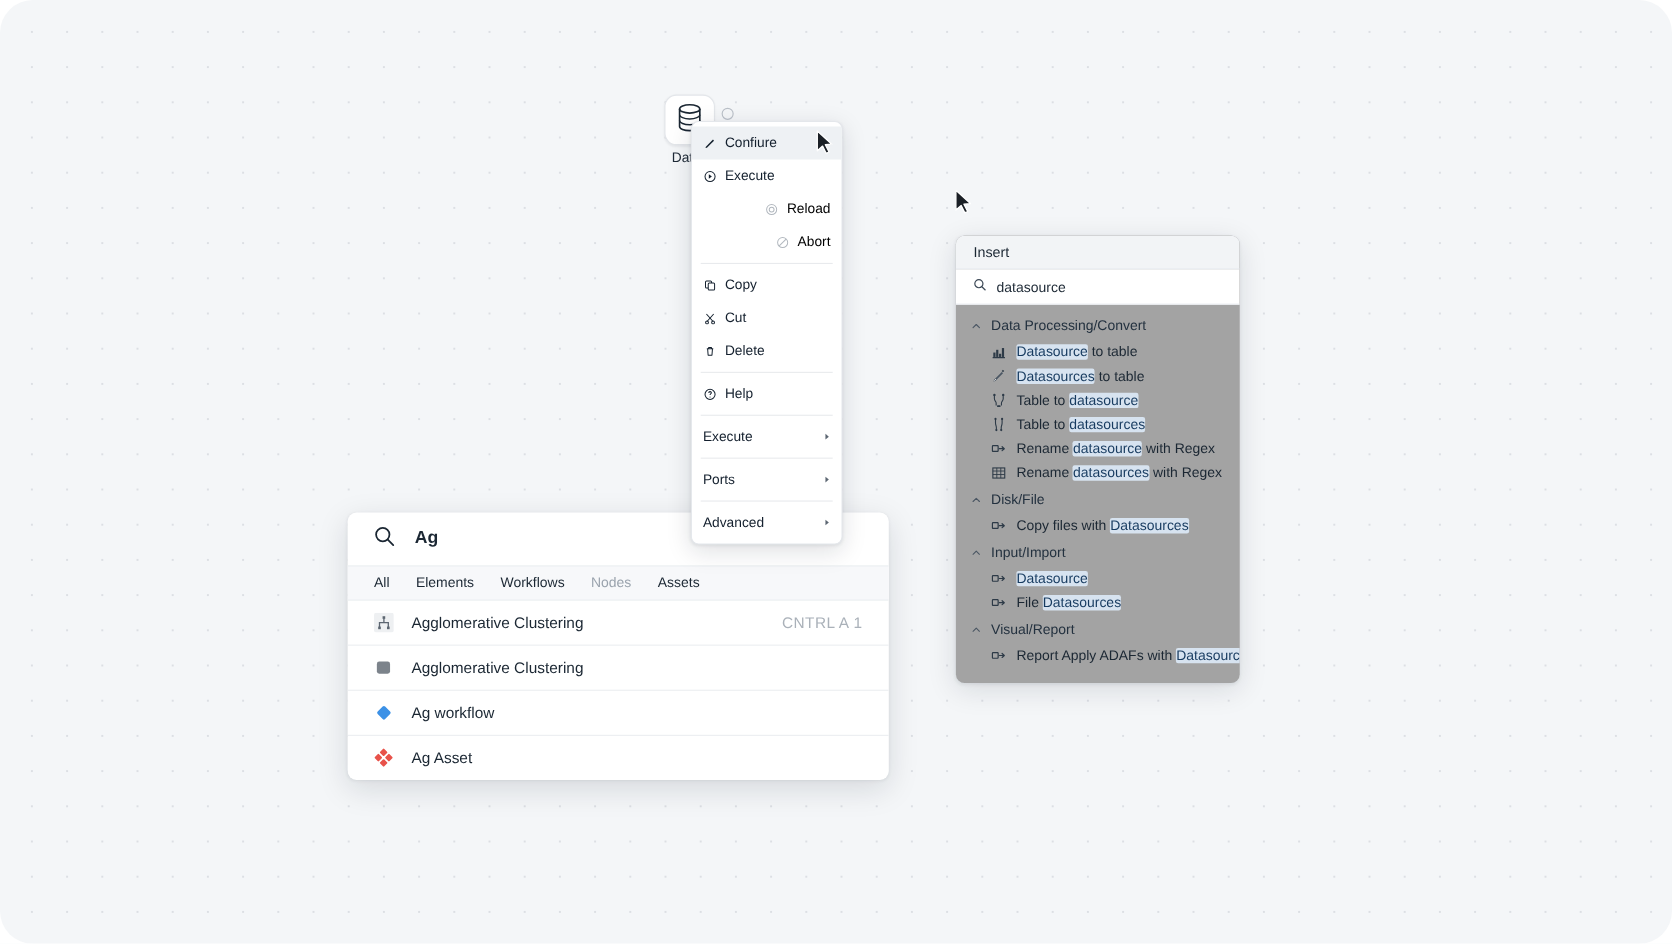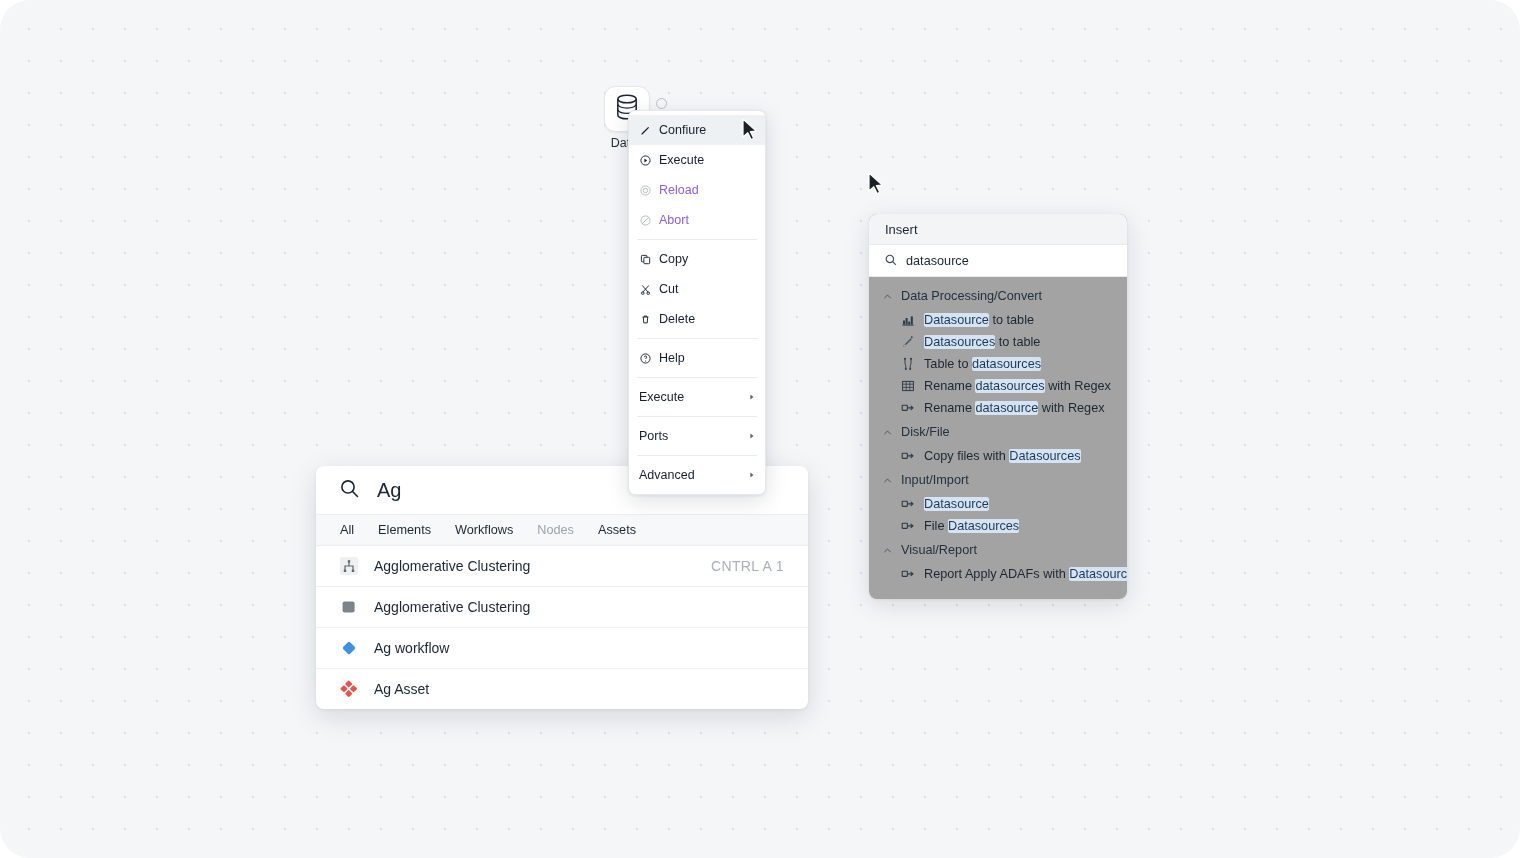--- a/index.html
+++ b/index.html
@@ -47,21 +47,21 @@
     box-shadow:0 6px 22px rgba(16,24,40,.13), 0 1px 3px rgba(16,24,40,.08);
     padding:4px 0 4px 0;
     z-index:40;
   }
   .ctx-item{
     display:flex;align-items:center;gap:8px;
     height:30px;padding:0 10px;font-size:12.5px;color:#14202e;
     cursor:default;position:relative;
   }
   .ctx-item.active{background:#eef1f4;}
-  .ctx-item.disabled{color:#8b5cf6;}
+  .ctx-item.disabled{color:#000000;justify-content:flex-end;}
   .ctx-ico{width:12px;height:12px;display:flex;align-items:center;justify-content:center;flex:0 0 12px;}
   .ctx-ico svg{display:block;}
   .ctx-sep{height:1px;background:#e8eaed;margin:4px 8px;}
   .ctx-arrow{position:absolute;right:9px;top:50%;transform:translateY(-50%);}
   .ctx-label{white-space:nowrap;}
 
   
   .insert{
     position:absolute;left:869px;top:214px;width:258px;
     background:#a3a3a3;border-radius:8px;
@@ -94,21 +94,21 @@
   .hl{background:#d7e3f0;color:#163a5f;border-radius:2px;}
 
   
   .palette{
     position:absolute;left:316px;top:466px;width:492px;
     background:#ffffff;border-radius:8px;
     box-shadow:0 8px 28px rgba(16,24,40,.13), 0 1px 3px rgba(16,24,40,.07);
     overflow:hidden;z-index:20;
   }
   .pal-search{height:48px;display:flex;align-items:center;gap:18px;padding:0 24px;}
-  .pal-search .qv{font-size:20px;color:#1b2733;}
+  .pal-search .qv{font-size:16px;color:#1b2733;font-weight:bold;}
   .pal-tabs{
     height:30px;display:flex;align-items:center;gap:24px;padding:0 24px;
     background:#f7f8fa;border-top:1px solid #eceef1;border-bottom:1px solid #eceef1;
     font-size:12.7px;color:#1b2733;
   }
   .pal-tabs .tab{cursor:default;}
   .pal-tabs .tab.dim{color:#9aa3ad;}
   .pal-row{
     height:40px;display:flex;align-items:center;gap:16px;padding:0 24px;
     border-bottom:1px solid #eceef1;font-size:14px;color:#1b2733;cursor:default;
@@ -302,49 +302,60 @@
               <path d="M2.2 11.8l1.6-.5 7-7-1.1-1.1-7 7z" fill="#4a5663"></path>
               <path d="M9.7 2.2l1.1 1.1 1.1-1.1-1.1-1.1z" fill="#2d3a47"></path>
               <line x1="2.9" y1="11.1" x2="4.4" y2="9.6" stroke="#fff" stroke-width=".7"></line>
             </svg>
           </span>
           <span><span class="hl">Datasources</span><span> to table</span></span>
         </div>
         <div class="ins-item">
           <span class="ins-ico">
             <svg width="14" height="14" viewBox="0 0 14 14">
+              <path d="M3 2.4v3.2c0 2 1.6 2 1.6 3.8v2.2M11 2.4v3.2c0 2-1.6 2-1.6 3.8v2.2" stroke="#2d3a47" stroke-width="1" fill="none"></path>
+              <circle cx="3" cy="2" r="1.1" fill="#2d3a47"></circle>
+              <circle cx="11" cy="2" r="1.1" fill="#2d3a47"></circle>
+              <rect x="5.4" y="11.4" width="3.2" height="1.6" rx=".4" fill="#2d3a47"></rect>
+            </svg>
+          </span>
+          <span><span>Table to </span><span class="hl">datasource</span></span>
+        </div>
+        <div class="ins-item">
+          <span class="ins-ico">
+            <svg width="14" height="14" viewBox="0 0 14 14">
               <path d="M4 2v3.6c0 2 .8 2.4.8 4.2v2M10 2v3.6c0 2-.8 2.4-.8 4.2v2" stroke="#2d3a47" stroke-width="1" fill="none"></path>
               <circle cx="4" cy="1.8" r="1" fill="#2d3a47"></circle>
               <circle cx="10" cy="1.8" r="1" fill="#2d3a47"></circle>
               <circle cx="4.8" cy="12" r="1" fill="#2d3a47"></circle>
               <circle cx="9.2" cy="12" r="1" fill="#2d3a47"></circle>
             </svg>
           </span>
           <span><span>Table to </span><span class="hl">datasources</span></span>
         </div>
         <div class="ins-item">
           <span class="ins-ico">
             <svg width="14" height="14" viewBox="0 0 14 14">
+              <rect x="1.2" y="4.2" width="5.2" height="5.2" rx=".6" stroke="#2d3a47" stroke-width="1.1" fill="none"></rect>
+              <path d="M7.4 6.9h4.4M10 5.1l2 1.8-2 1.8" stroke="#2d3a47" stroke-width="1.1" fill="none" stroke-linecap="round" stroke-linejoin="round"></path>
+            </svg>
+          </span>
+          <span><span>Rename </span><span class="hl">datasource</span><span> with Regex</span></span>
+        </div>
+        <div class="ins-item">
+          <span class="ins-ico">
+            <svg width="14" height="14" viewBox="0 0 14 14">
               <rect x="1.6" y="2.4" width="10.8" height="9.2" stroke="#2d3a47" stroke-width="1" fill="none"></rect>
               <line x1="1.6" y1="5.2" x2="12.4" y2="5.2" stroke="#2d3a47" stroke-width=".8"></line>
               <line x1="1.6" y1="8.4" x2="12.4" y2="8.4" stroke="#2d3a47" stroke-width=".8"></line>
               <line x1="5.2" y1="2.4" x2="5.2" y2="11.6" stroke="#2d3a47" stroke-width=".8"></line>
               <line x1="8.8" y1="2.4" x2="8.8" y2="11.6" stroke="#2d3a47" stroke-width=".8"></line>
             </svg>
           </span>
           <span><span>Rename </span><span class="hl">datasources</span><span> with Regex</span></span>
-        </div>
-        <div class="ins-item">
-          <span class="ins-ico">
-            <svg width="14" height="14" viewBox="0 0 14 14">
-              <rect x="1.2" y="4.2" width="5.2" height="5.2" rx=".6" stroke="#2d3a47" stroke-width="1.1" fill="none"></rect>
-              <path d="M7.4 6.9h4.4M10 5.1l2 1.8-2 1.8" stroke="#2d3a47" stroke-width="1.1" fill="none" stroke-linecap="round" stroke-linejoin="round"></path>
-            </svg>
-          </span>
-          <span><span>Rename </span><span class="hl">datasource</span><span> with Regex</span></span>
         </div>
         <div class="grp-head">
           <span class="chev">
             <svg width="9" height="9" viewBox="0 0 9 9">
               <path d="M1.6 5.9L4.5 3l2.9 2.9" stroke="#4a5663" stroke-width="1" fill="none" stroke-linecap="round" stroke-linejoin="round"></path>
             </svg>
           </span>
           <span>Disk/File</span>
         </div>
         <div class="ins-item">

